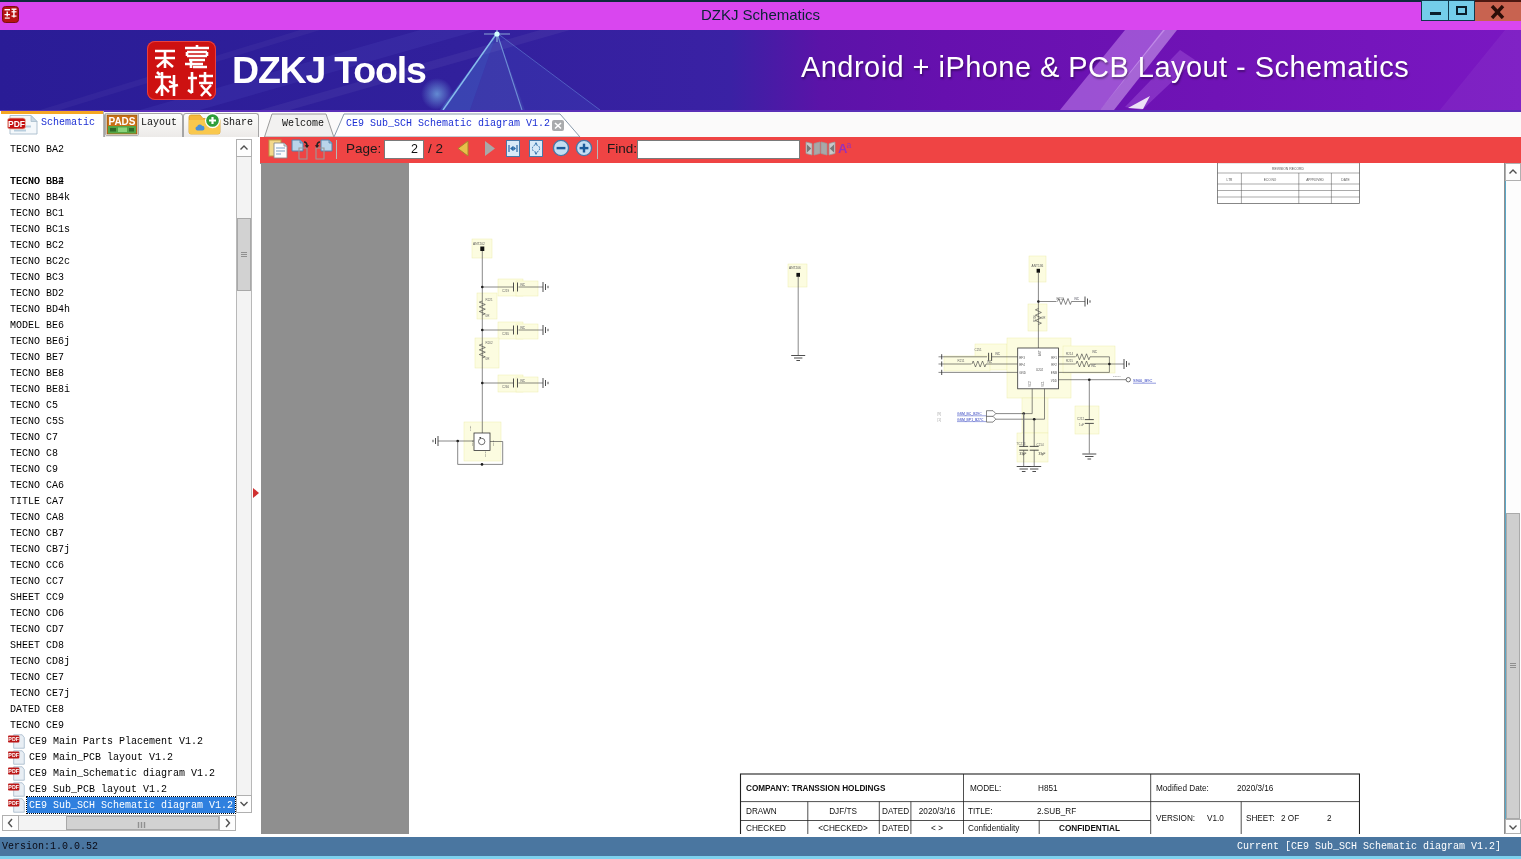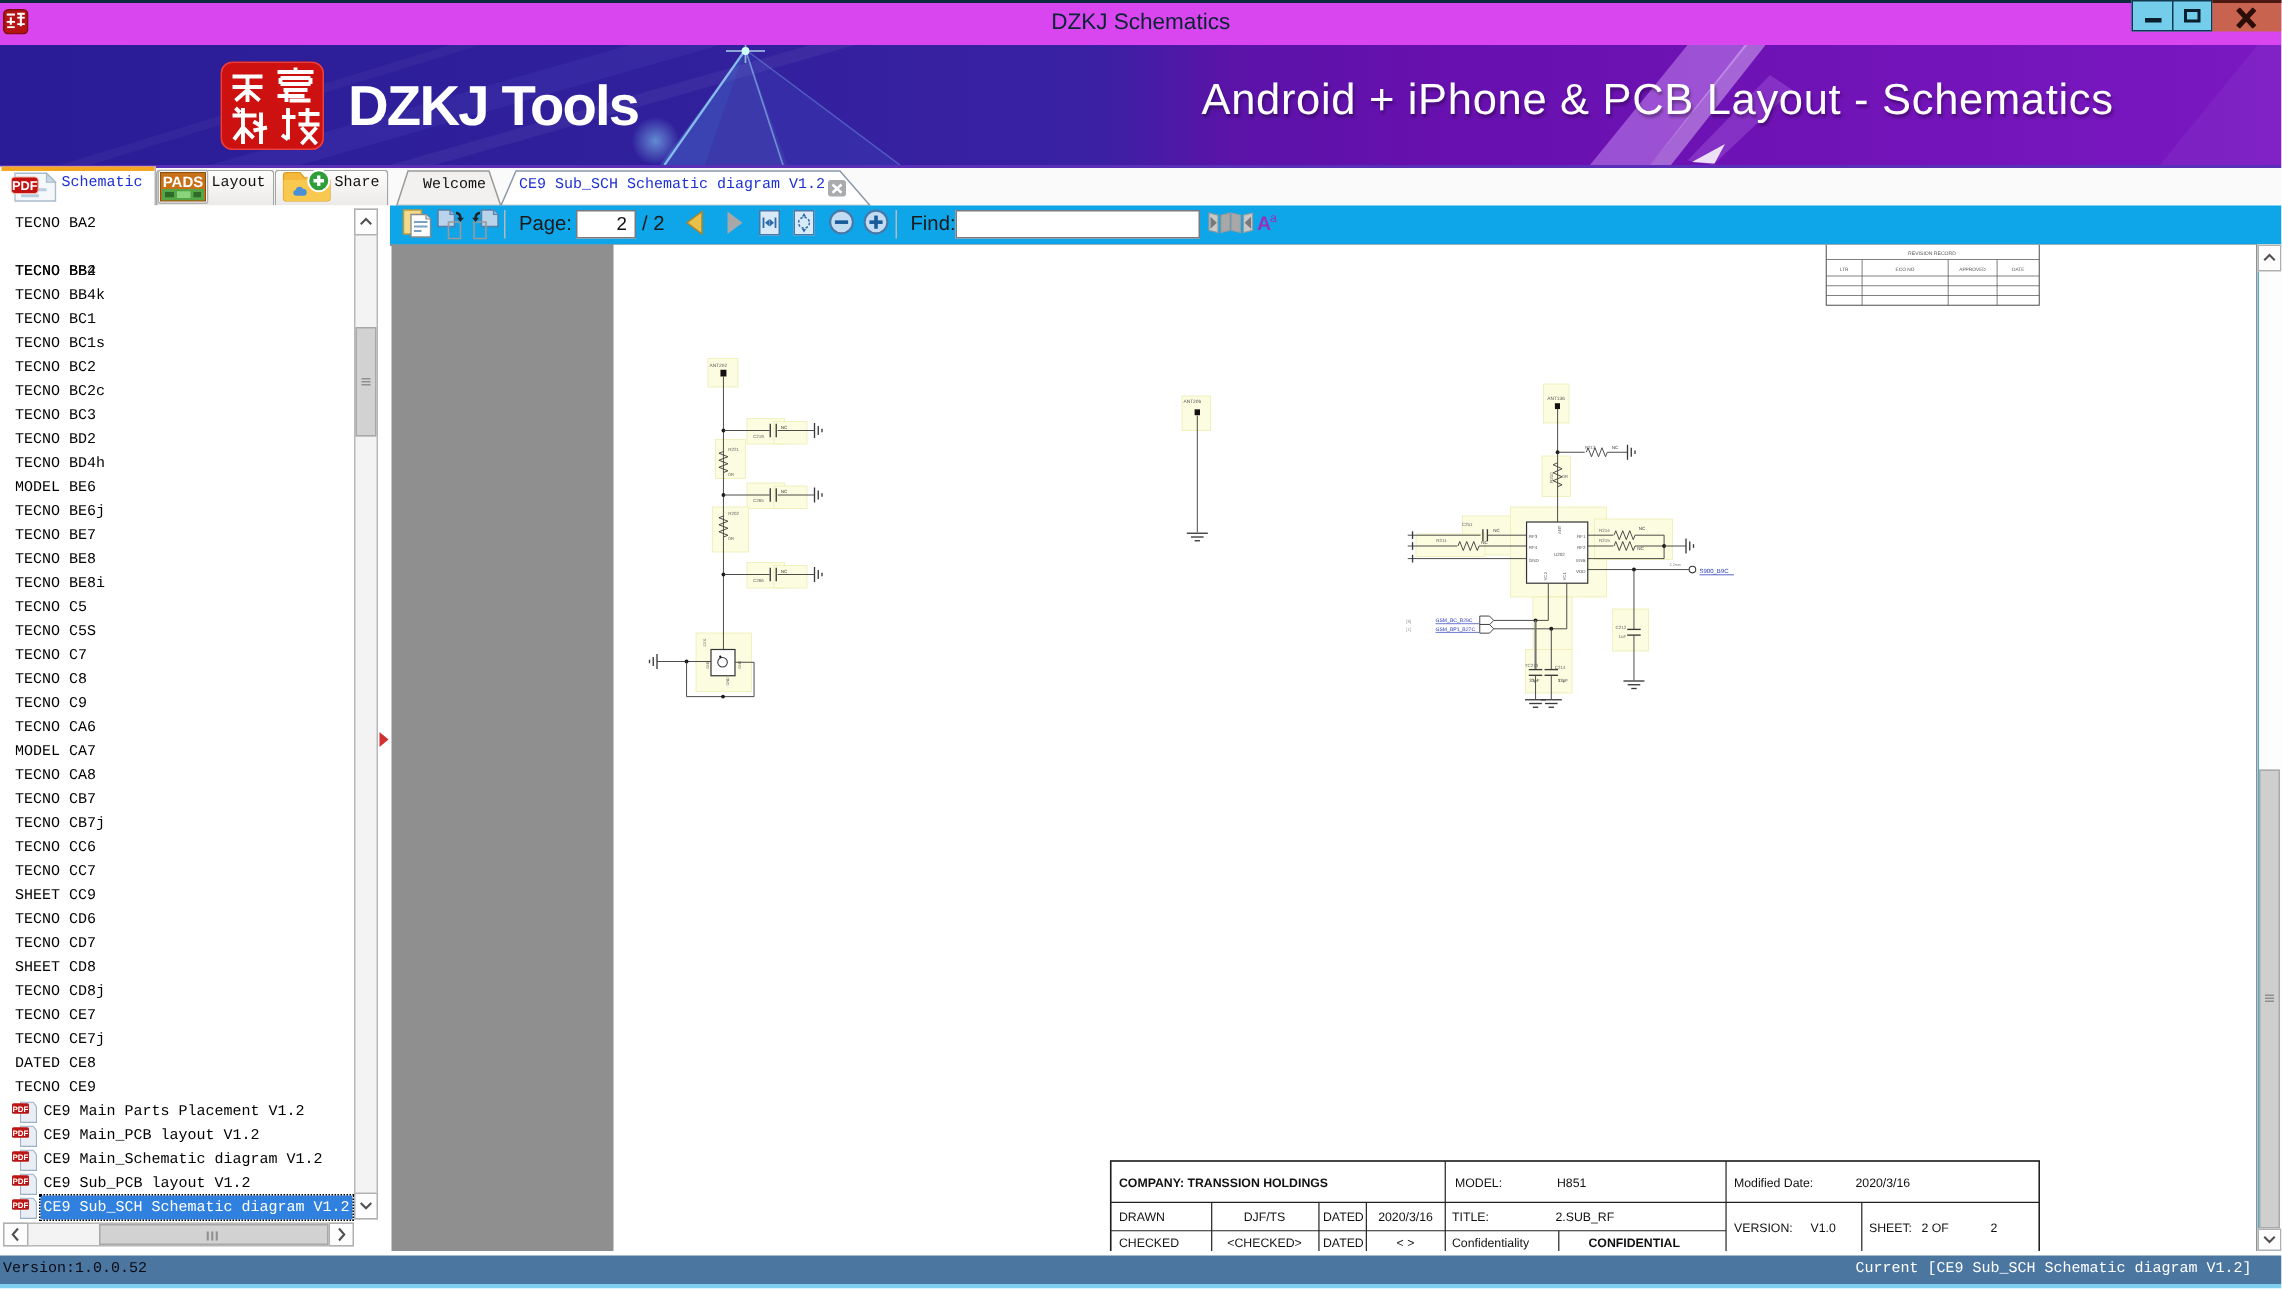--- a/index.html
+++ b/index.html
@@ -134,21 +134,21 @@
   <svg class="abs" style="left:260px;top:0;" width="340" height="27" viewBox="0 0 340 27">
     <polygon points="4.5,27 12,4 66,4 73.8,27" fill="#f2f1f0" stroke="#9a9a9a" stroke-width="1"></polygon>
     <polygon points="74,27 84,4 300,4 320,27" fill="#ffffff" stroke="#8899aa" stroke-width="1"></polygon>
     <rect x="292" y="10" width="12" height="11" rx="2" fill="#a9abad"></rect>
     <path d="M295 13 L301 18.5 M301 13 L295 18.5" stroke="#fff" stroke-width="1.6"></path>
   </svg>
   <div class="abs mono" style="left:282px;top:8px;font-size:10px;color:#111;">Welcome</div>
   <div class="abs mono" style="left:346px;top:8px;font-size:10px;color:#1c2fd4;">CE9 Sub_SCH Schematic diagram V1.2</div>
 </div>
 
-<div class="abs" id="toolbar" style="left:260px;top:137px;width:1261px;height:26px;background:#0ea5e9;border-bottom:1px solid #8f8f8f;box-sizing:content-box;">
+<div class="abs" id="toolbar" style="left:260px;top:137px;width:1261px;height:26px;background:#ef4444;border-bottom:1px solid #8f8f8f;box-sizing:content-box;">
 
   <svg class="abs" style="left:8px;top:2px;" width="22" height="20" viewBox="0 0 22 20">
     <rect x="1" y="1" width="12" height="16" fill="#f3d98a" stroke="#b99a40" stroke-width="1"></rect>
     <path d="M6 4 L16 4 L19 7 L19 19 L6 19 Z" fill="#fdfdfd" stroke="#8a8a8a" stroke-width="0.9"></path>
     <path d="M16 4 L16 7 L19 7" fill="#d8e4ee" stroke="#8a8a8a" stroke-width="0.8"></path>
     <g stroke="#7aa0c4" stroke-width="1.2">
         <path d="M8 9 H17 M8 12 H17 M8 15 H13"></path>
       </g>
   </svg>
   <svg class="abs" style="left:31px;top:2px;" width="21" height="21" viewBox="0 0 21 21">
@@ -236,21 +236,21 @@
   <div class="abs mono" style="left:10px;top:198px;font-size:10px;line-height:13px;color:#000;">TECNO BE6j</div>
   <div class="abs mono" style="left:10px;top:214px;font-size:10px;line-height:13px;color:#000;">TECNO BE7</div>
   <div class="abs mono" style="left:10px;top:230px;font-size:10px;line-height:13px;color:#000;">TECNO BE8</div>
   <div class="abs mono" style="left:10px;top:246px;font-size:10px;line-height:13px;color:#000;">TECNO BE8i</div>
   <div class="abs mono" style="left:10px;top:262px;font-size:10px;line-height:13px;color:#000;">TECNO C5</div>
   <div class="abs mono" style="left:10px;top:278px;font-size:10px;line-height:13px;color:#000;">TECNO C5S</div>
   <div class="abs mono" style="left:10px;top:294px;font-size:10px;line-height:13px;color:#000;">TECNO C7</div>
   <div class="abs mono" style="left:10px;top:310px;font-size:10px;line-height:13px;color:#000;">TECNO C8</div>
   <div class="abs mono" style="left:10px;top:326px;font-size:10px;line-height:13px;color:#000;">TECNO C9</div>
   <div class="abs mono" style="left:10px;top:342px;font-size:10px;line-height:13px;color:#000;">TECNO CA6</div>
-  <div class="abs mono" style="left:10px;top:358px;font-size:10px;line-height:13px;color:#000;">MODEL CA7</div>
+  <div class="abs mono" style="left:10px;top:358px;font-size:10px;line-height:13px;color:#000;">TITLE CA7</div>
   <div class="abs mono" style="left:10px;top:374px;font-size:10px;line-height:13px;color:#000;">TECNO CA8</div>
   <div class="abs mono" style="left:10px;top:390px;font-size:10px;line-height:13px;color:#000;">TECNO CB7</div>
   <div class="abs mono" style="left:10px;top:406px;font-size:10px;line-height:13px;color:#000;">TECNO CB7j</div>
   <div class="abs mono" style="left:10px;top:422px;font-size:10px;line-height:13px;color:#000;">TECNO CC6</div>
   <div class="abs mono" style="left:10px;top:438px;font-size:10px;line-height:13px;color:#000;">TECNO CC7</div>
   <div class="abs mono" style="left:10px;top:454px;font-size:10px;line-height:13px;color:#000;">SHEET CC9</div>
   <div class="abs mono" style="left:10px;top:470px;font-size:10px;line-height:13px;color:#000;">TECNO CD6</div>
   <div class="abs mono" style="left:10px;top:486px;font-size:10px;line-height:13px;color:#000;">TECNO CD7</div>
   <div class="abs mono" style="left:10px;top:502px;font-size:10px;line-height:13px;color:#000;">SHEET CD8</div>
   <div class="abs mono" style="left:10px;top:518px;font-size:10px;line-height:13px;color:#000;">TECNO CD8j</div>

